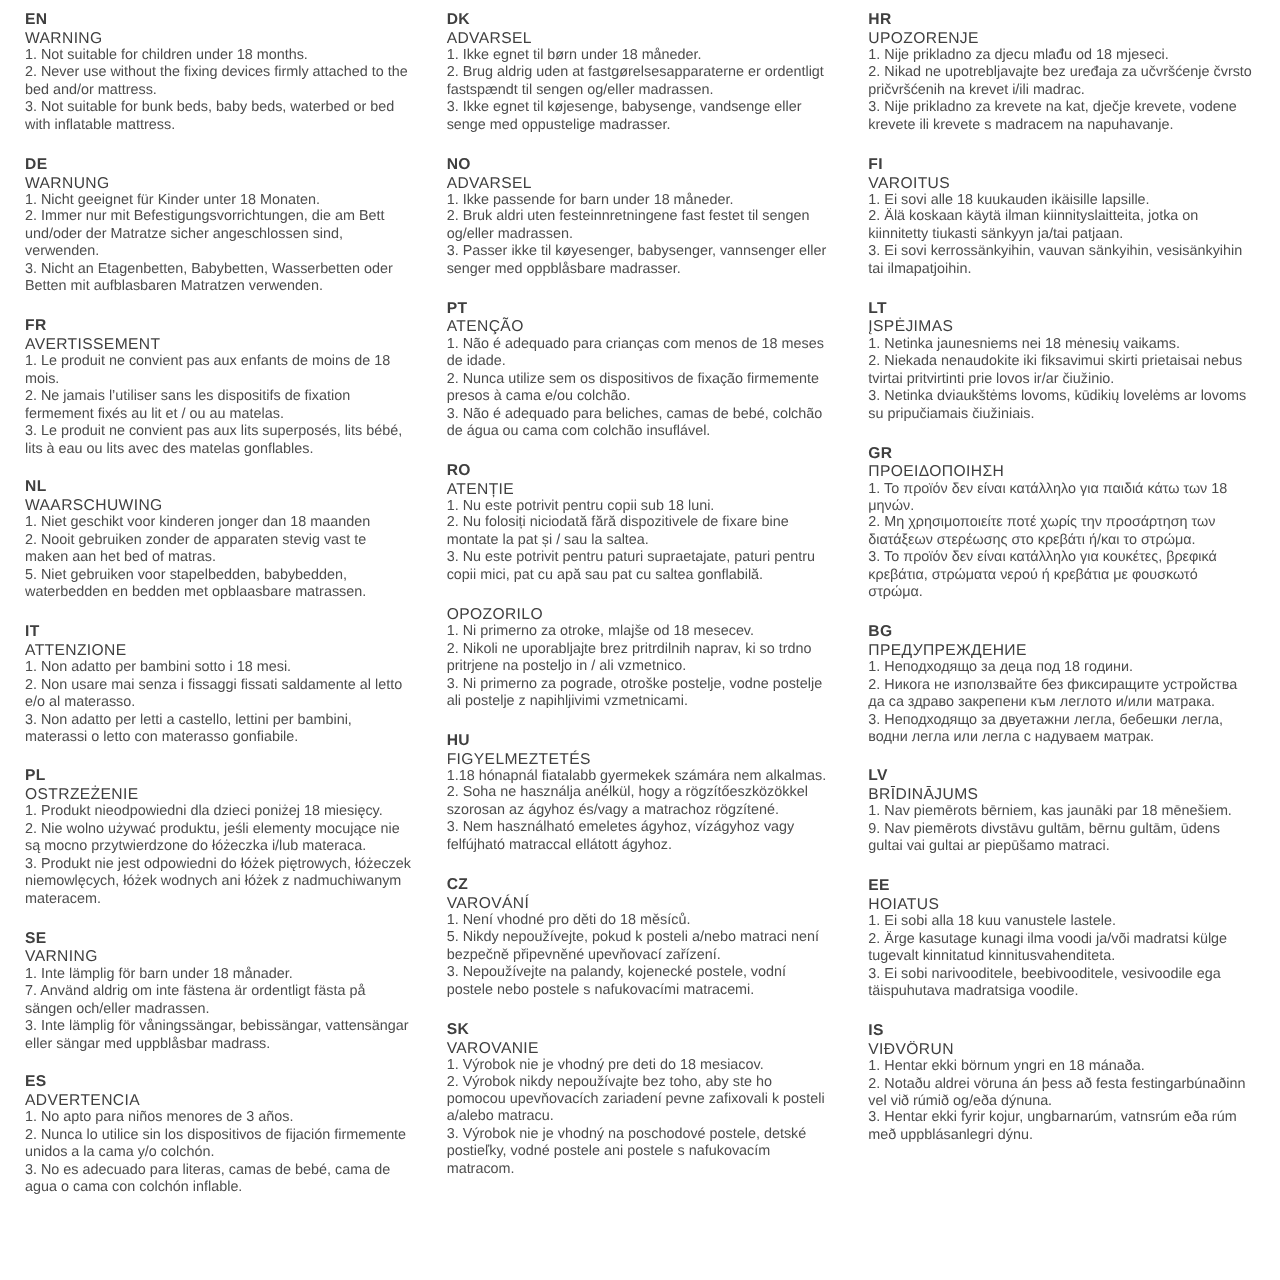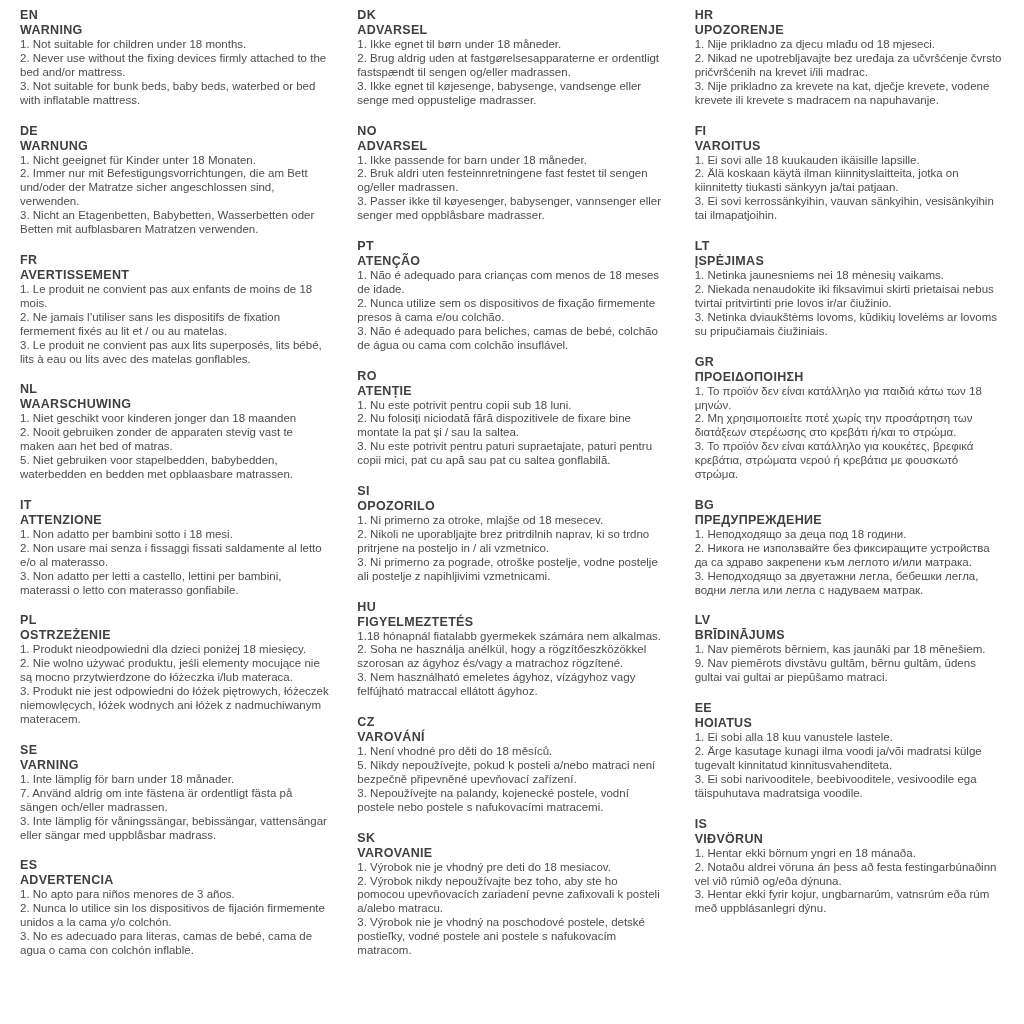--- a/index.html
+++ b/index.html
@@ -22,21 +22,21 @@
   .lang-section { margin-bottom: 16px; }
   .code {
     font-size: 12.5px;
     font-weight: 700;
     color: #3f3f3f;
     line-height: 15px;
     letter-spacing: 0.3px;
   }
   .heading {
     font-size: 12.5px;
-    font-weight: 700;
+    font-weight: 400;
     color: #3f3f3f;
     line-height: 15px;
     letter-spacing: 0.3px;
   }
   .item {
     font-size: 11.5px;
     font-weight: 400;
     line-height: 13.9px;
     color: #4d4d4d;
   }
@@ -126,21 +126,20 @@
         <p class="item">3. Não é adequado para beliches, camas de bebé, colchão de água ou cama com colchão insuflável.</p>
       </section>
       <section class="lang-section">
         <div class="code">RO</div>
         <div class="heading">ATENȚIE</div>
         <p class="item">1. Nu este potrivit pentru copii sub 18 luni.</p>
         <p class="item">2. Nu folosiți niciodată fără dispozitivele de fixare bine montate la pat și / sau la saltea.</p>
         <p class="item">3. Nu este potrivit pentru paturi supraetajate, paturi pentru copii mici, pat cu apă sau pat cu saltea gonflabilă.</p>
       </section>
       <section class="lang-section">
-        <div class="code">SI</div>
         <div class="heading">OPOZORILO</div>
         <p class="item">1. Ni primerno za otroke, mlajše od 18 mesecev.</p>
         <p class="item">2. Nikoli ne uporabljajte brez pritrdilnih naprav, ki so trdno pritrjene na posteljo in / ali vzmetnico.</p>
         <p class="item">3. Ni primerno za pograde, otroške postelje, vodne postelje ali postelje z napihljivimi vzmetnicami.</p>
       </section>
       <section class="lang-section">
         <div class="code">HU</div>
         <div class="heading">FIGYELMEZTETÉS</div>
         <p class="item">1.18 hónapnál fiatalabb gyermekek számára nem alkalmas.</p>
         <p class="item">2. Soha ne használja anélkül, hogy a rögzítőeszközökkel szorosan az ágyhoz és/vagy a matrachoz rögzítené.</p>

